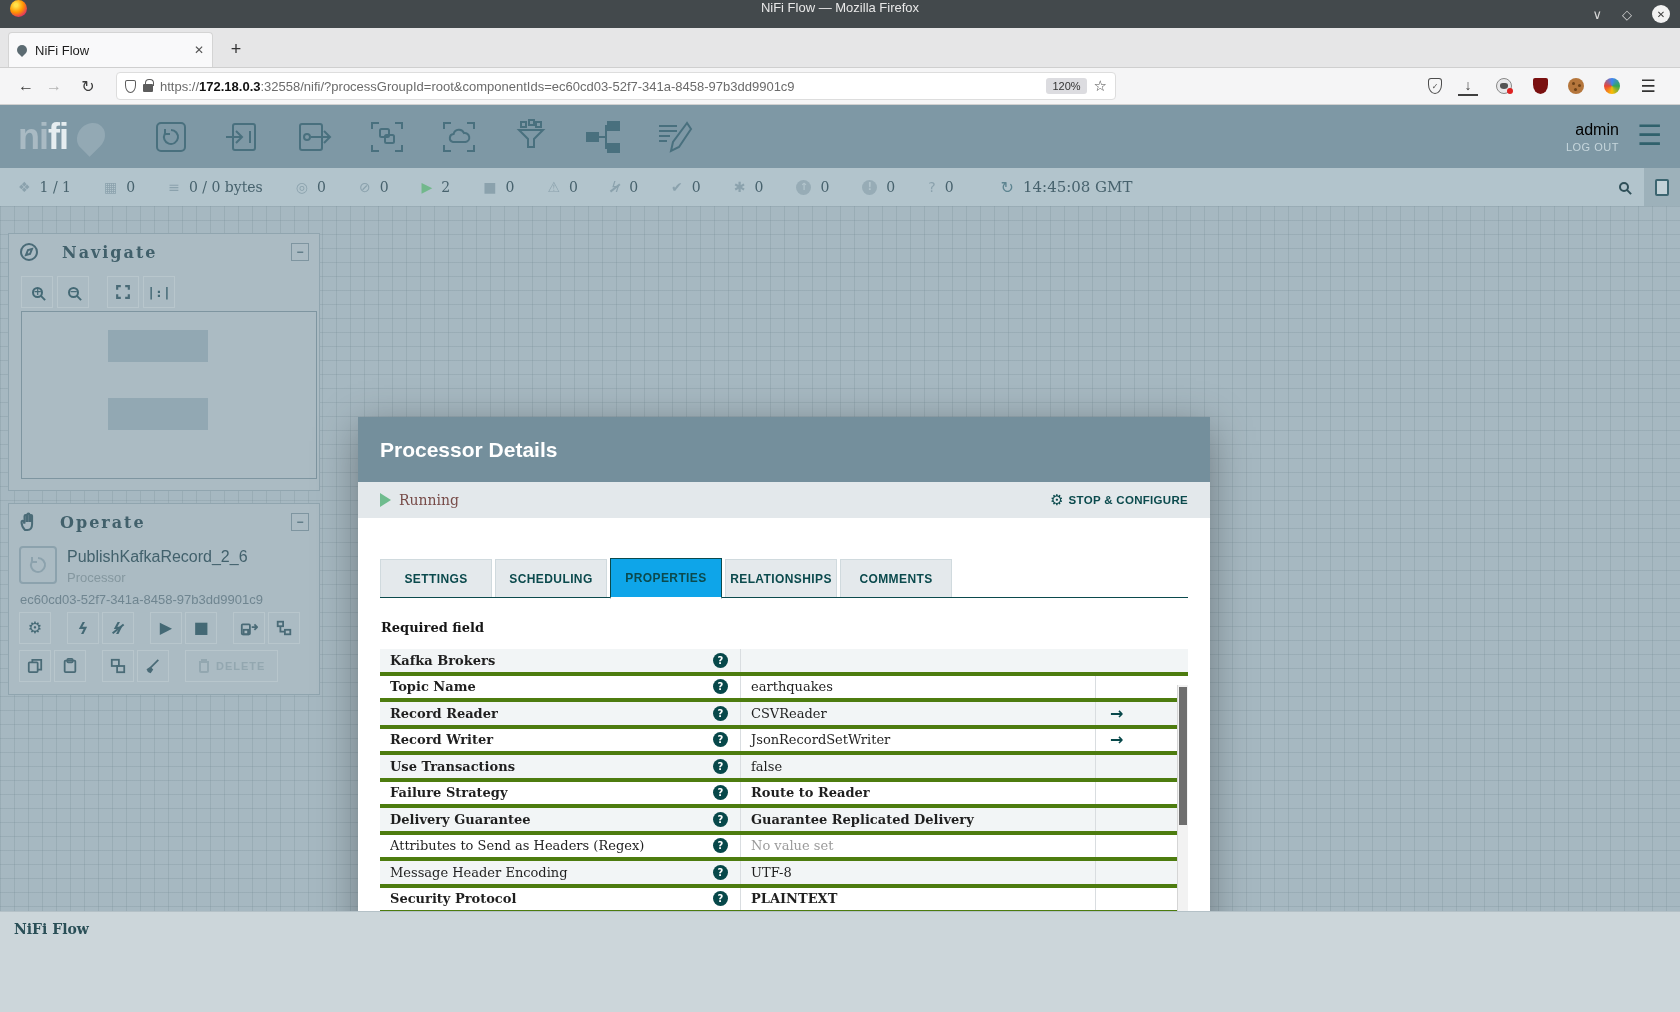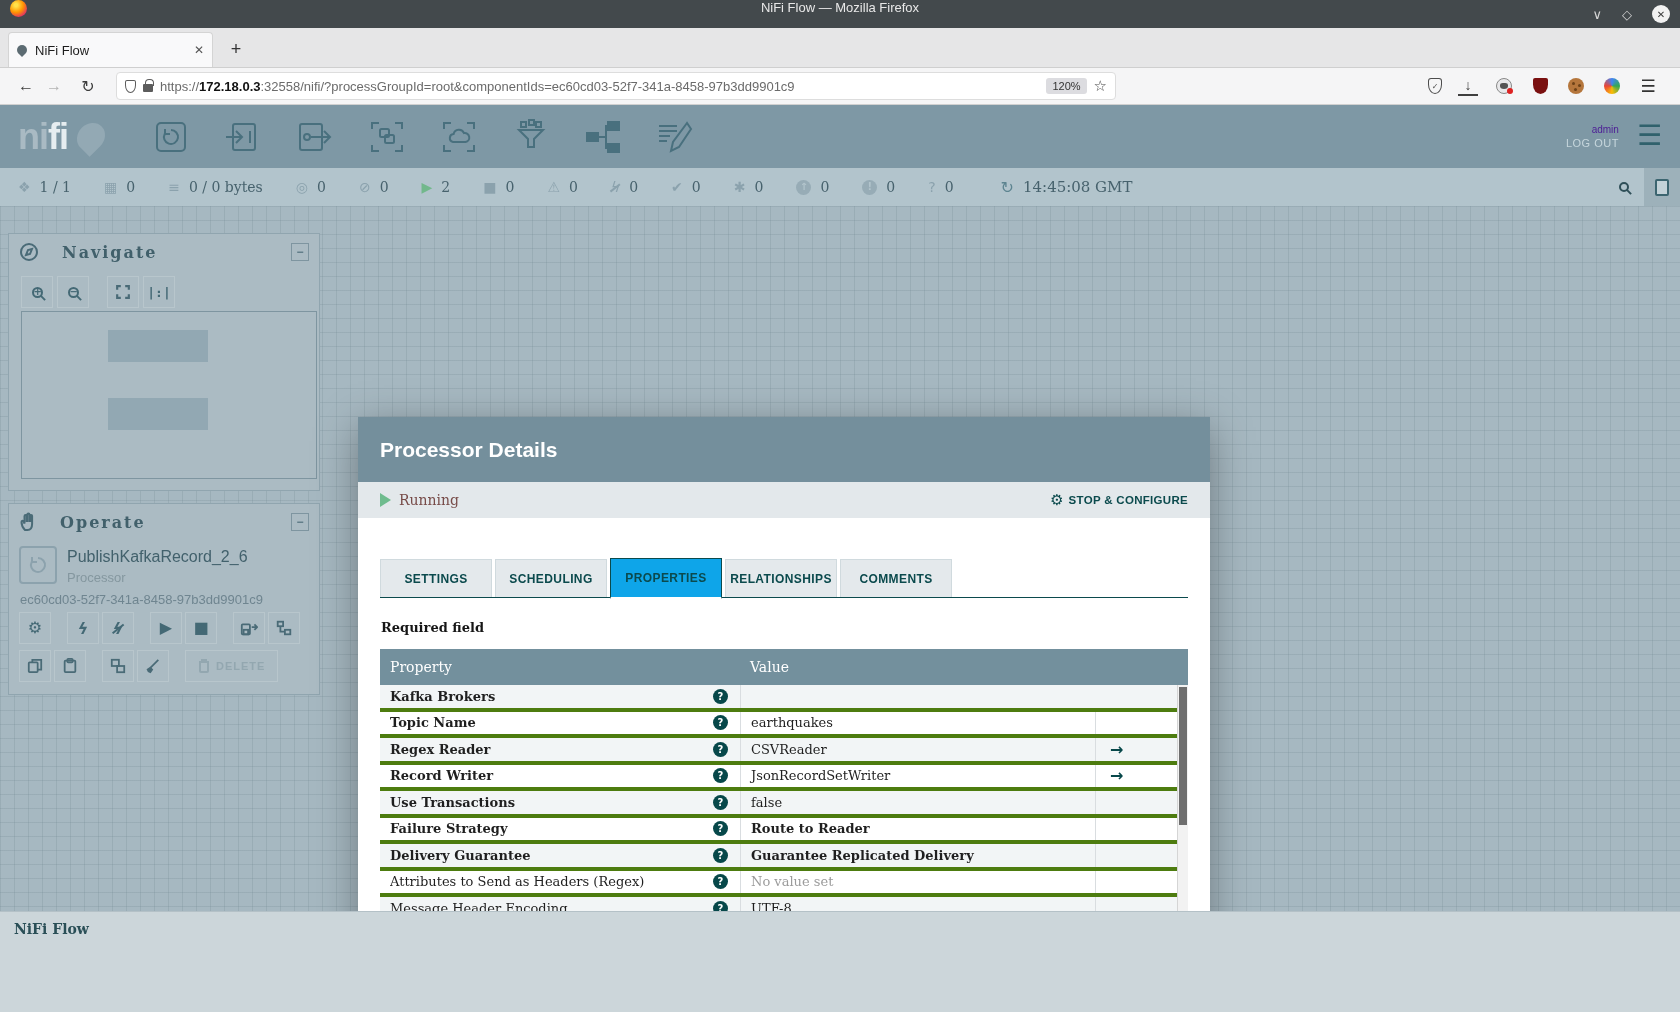--- a/index.html
+++ b/index.html
@@ -47,21 +47,21 @@
   
   .nifi-header { position:absolute; top:105px; left:0; width:1680px; height:63px; background:#7e98a5; display:flex; align-items:center; padding:0 18px; }
   .nifi-logo { display:flex; align-items:center; gap:2px; margin-right:48px; }
   .logo-text { font-size:36px; font-weight:bold; letter-spacing:-1px; line-height:1; }
   .logo-ni { color:#a9bac3; } .logo-fi { color:#e6edf0; }
   .logo-drop { width:26px; height:30px; background:#93a9b4; border-radius:0 50% 50% 50%; transform:rotate(-135deg); margin-left:8px; }
   .drag-icons { display:flex; align-items:center; gap:34px; }
   .drag-icons svg { stroke:#49707e; fill:none; stroke-width:2; }
   .hdr-right { margin-left:auto; display:flex; align-items:center; gap:18px; }
   .user-block { text-align:right; }
-  .user-name { color:#4c1d95; font-size:10px; }
+  .user-name { color:#000000; font-size:16px; }
   .logout { color:#c6d6dc; font-size:11px; letter-spacing:0.5px; margin-top:2px; }
   .global-menu { color:#30616c; font-size:28px; line-height:0.8; }
 
   
   .statsbar { position:absolute; top:168px; left:0; width:1680px; height:38px; background:#b2c4cc; display:flex; align-items:center; padding:0 0 0 18px; font-family:"DejaVu Serif",serif; }
   .stat { display:flex; align-items:center; gap:9px; margin-right:33px; }
   .stat .s-icon { color:#8ba2ad; font-size:14px; font-family:"DejaVu Sans",sans-serif; position:relative; line-height:1; }
   .stat .s-val { color:#47626d; font-size:14px; }
   .s-icon.green { color:#72b88c; }
   .s-icon.circled { width:15px; height:15px; background:#97acb6; color:#b2c4cc; border-radius:50%; font-size:10px; font-weight:bold; display:flex; align-items:center; justify-content:center; }
@@ -469,43 +469,39 @@
     <div class="dlg-body">
       <div class="tabs" id="dlg-tabs">
           <div class="dtab">SETTINGS</div>
           <div class="dtab">SCHEDULING</div>
           <div class="dtab active">PROPERTIES</div>
           <div class="dtab">RELATIONSHIPS</div>
           <div class="dtab">COMMENTS</div>
         </div>
       <div class="required-note">Required field</div>
       <div class="ptable">
-        <div class="pt-head">
-          <span class="h1">Property</span>
-          <span class="h2">Value</span>
-        </div>
         <div id="prow-holder">
             <div class="prow req">
               <div class="pname">
                 <span class="lbl">Kafka Brokers</span>
                 <span class="help">?</span>
               </div>
               <div class="parrow"></div>
             </div>
             <div class="prow req">
               <div class="pname">
                 <span class="lbl">Topic Name</span>
                 <span class="help">?</span>
               </div>
               <div class="pvalue">earthquakes</div>
               <div class="parrow"></div>
             </div>
             <div class="prow req">
               <div class="pname">
-                <span class="lbl">Regex Reader</span>
+                <span class="lbl">Record Reader</span>
                 <span class="help">?</span>
               </div>
               <div class="pvalue">CSVReader</div>
               <div class="parrow">
                 <span class="goto">→</span>
               </div>
             </div>
             <div class="prow req">
               <div class="pname">
                 <span class="lbl">Record Writer</span>

